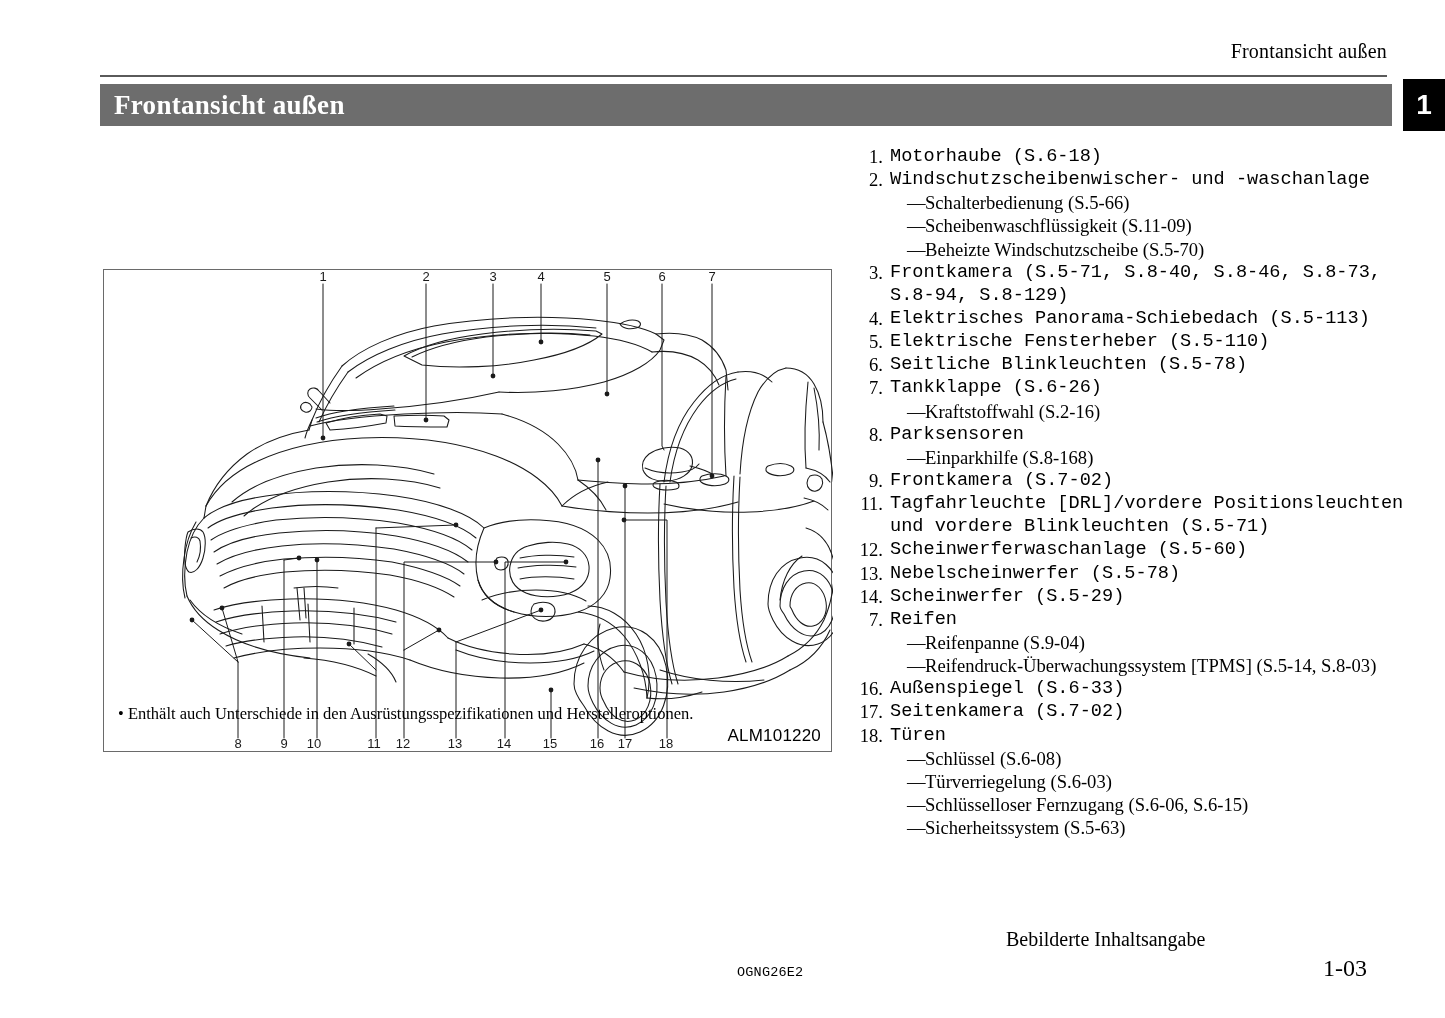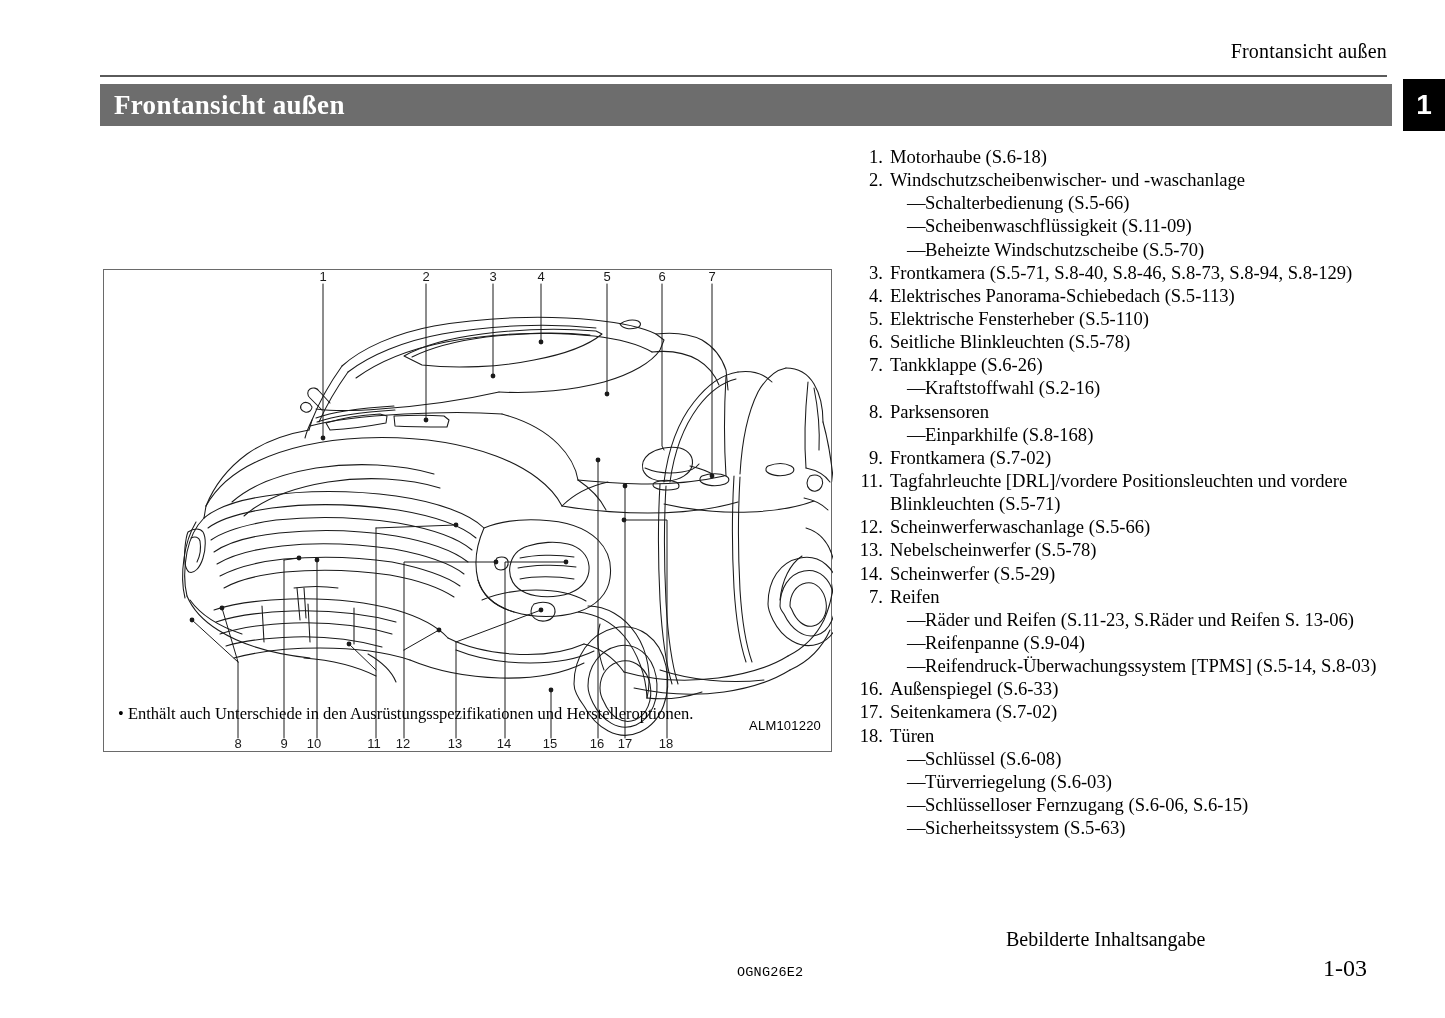--- a/index.html
+++ b/index.html
@@ -90,23 +90,23 @@
   #figure-caption {
     position: absolute;
     left: 14px;
     bottom: 27px;
     font-size: 16.5px;
     white-space: nowrap;
   }
   #figure-code {
     position: absolute;
     right: 10px;
-    bottom: 18px;
+    bottom: 5px;
     font-family: "Liberation Sans", "DejaVu Sans", sans-serif;
-    font-size: 13px;
+    font-size: 17px;
     letter-spacing: .2px;
   }
 
   
   #legend {
     position: absolute;
     left: 858px;
     top: 145px;
     width: 560px;
     font-size: 18.6px;
@@ -122,20 +122,21 @@
     flex: 0 0 32px;
     text-align: right;
     padding-right: 7px;
     box-sizing: border-box;
   }
   .legend-body {
     flex: 1 1 auto;
   }
   .legend-main {
     display: block;
+    font-family: Liberation Mono, monospace;
   }
   .legend-sub {
     display: block;
     padding-left: 17px;
     white-space: nowrap;
   }
   .legend-sub .dash {
     display: inline-block;
     width: 18px;
   }
@@ -530,40 +531,39 @@
     </div>
     <div class="legend-item">
       <span class="legend-num">11.</span>
       <span class="legend-body">
         <span class="legend-main">Tagfahrleuchte [DRL]/vordere Positionsleuchten und vordere Blinkleuchten (S.5-71)</span>
       </span>
     </div>
     <div class="legend-item">
       <span class="legend-num">12.</span>
       <span class="legend-body">
-        <span class="legend-main">Scheinwerferwaschanlage (S.5-66)</span>
+        <span class="legend-main">Scheinwerferwaschanlage (S.5-60)</span>
       </span>
     </div>
     <div class="legend-item">
       <span class="legend-num">13.</span>
       <span class="legend-body">
         <span class="legend-main">Nebelscheinwerfer (S.5-78)</span>
       </span>
     </div>
     <div class="legend-item">
       <span class="legend-num">14.</span>
       <span class="legend-body">
         <span class="legend-main">Scheinwerfer (S.5-29)</span>
       </span>
     </div>
     <div class="legend-item">
       <span class="legend-num">7.</span>
       <span class="legend-body">
         <span class="legend-main">Reifen</span>
-        <span class="legend-sub"><span class="dash">—</span><span>Räder und Reifen (S.11-23, S.Räder und Reifen S. 13-06)</span></span>
         <span class="legend-sub"><span class="dash">—</span><span>Reifenpanne (S.9-04)</span></span>
         <span class="legend-sub"><span class="dash">—</span><span>Reifendruck-Überwachungssystem [TPMS] (S.5-14, S.8-03)</span></span>
       </span>
     </div>
     <div class="legend-item">
       <span class="legend-num">16.</span>
       <span class="legend-body">
         <span class="legend-main">Außenspiegel (S.6-33)</span>
       </span>
     </div>

